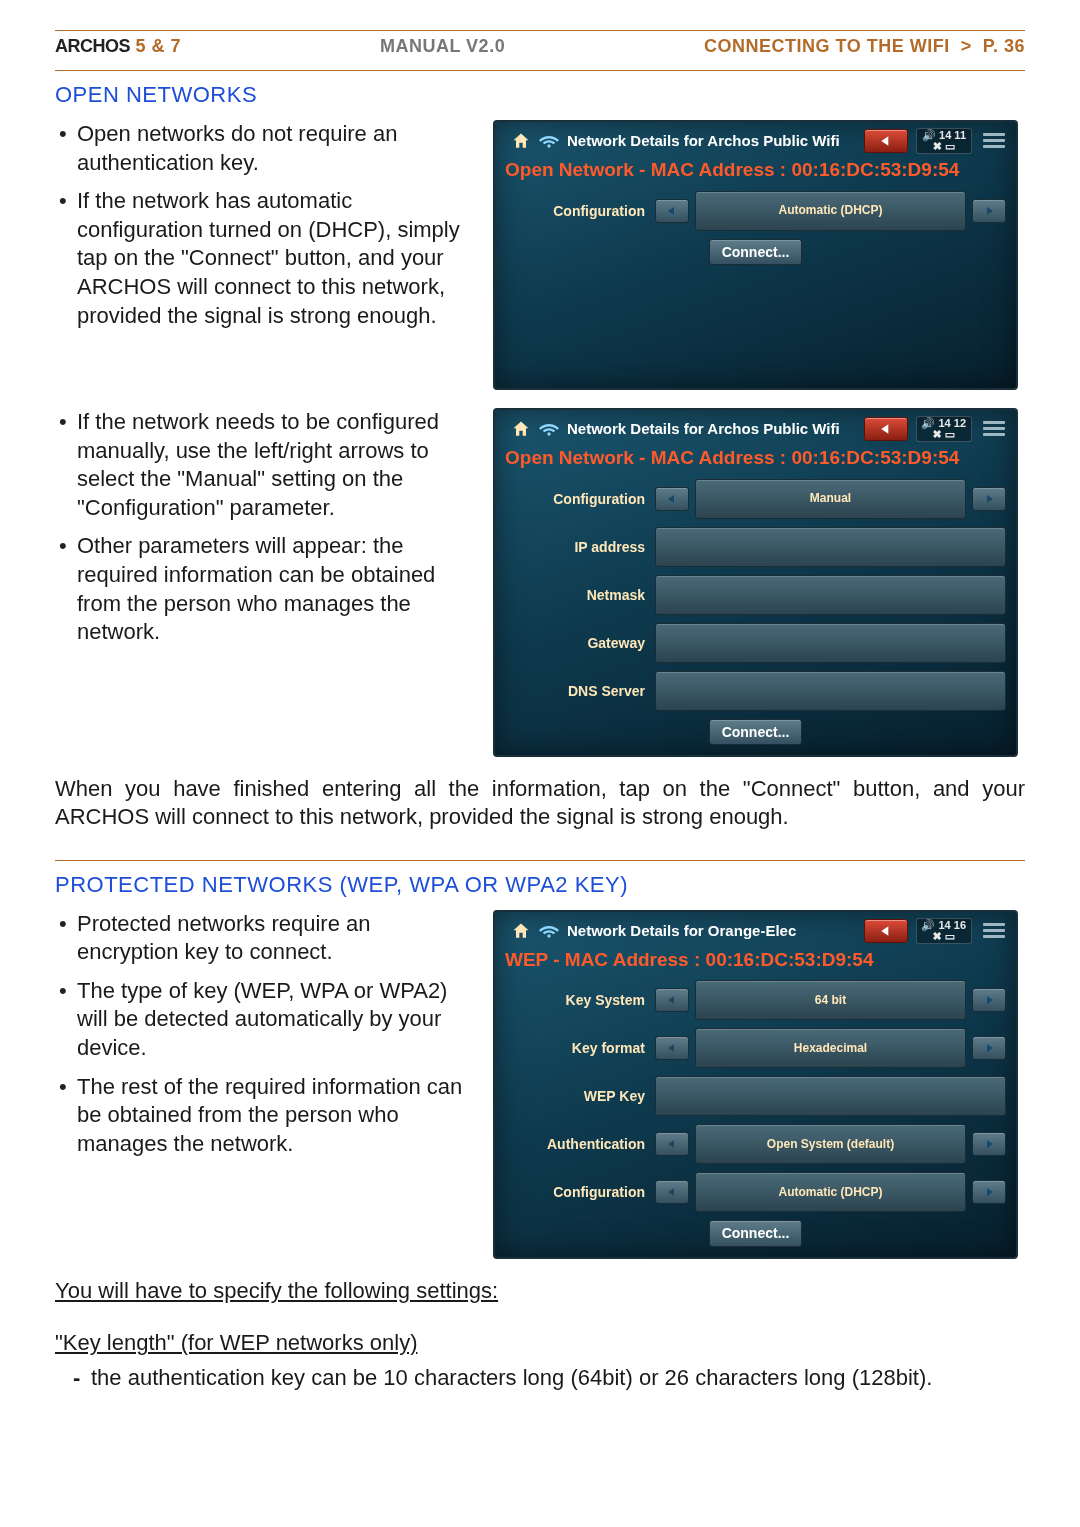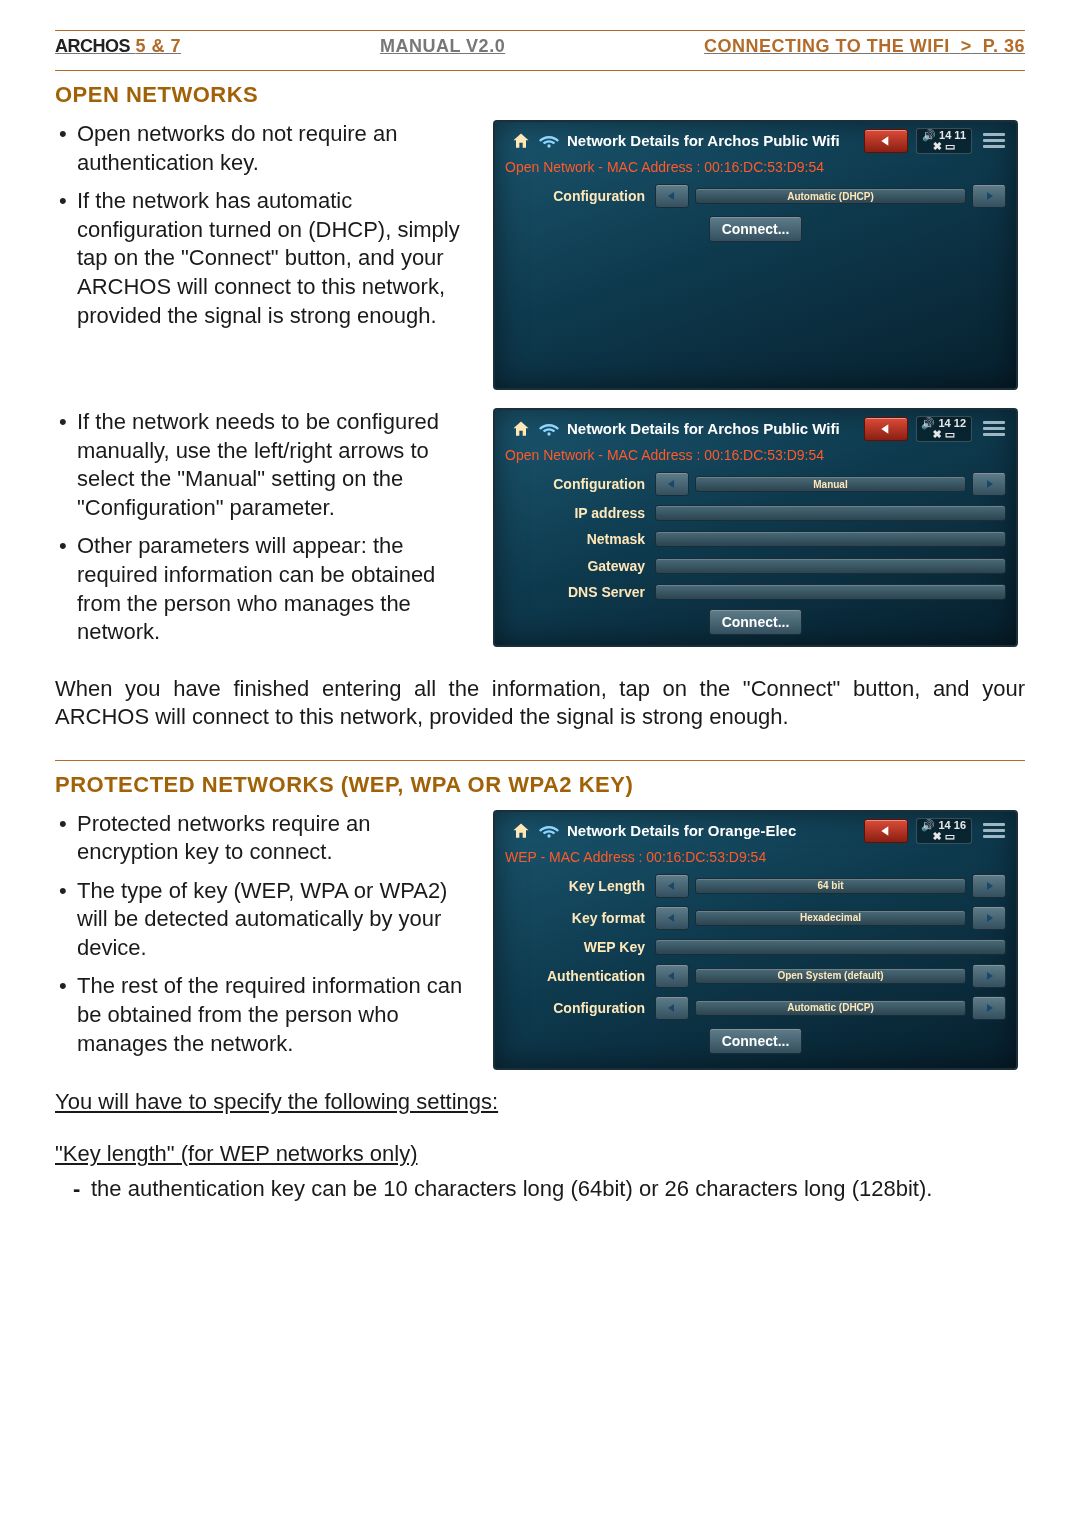--- a/index.html
+++ b/index.html
@@ -16,30 +16,29 @@
   .top-rule { border-top: 1px solid #b36b2a; margin-bottom: 4px; }
   .header-row {
     display: flex;
     justify-content: space-between;
     align-items: baseline;
     font-size: 18px;
     font-weight: 700;
     letter-spacing: 0.5px;
     color: #777;
     padding: 0 0 6px 0;
-    text-decoration: underline;
   }
   .brand { color:#222; font-family: Arial Black, Arial, sans-serif; letter-spacing:-0.5px; }
   .brand-model { color:#b36b2a; font-weight:800; }
   .header-right { color:#b36b2a; font-weight:800; }
   .header-right .gt { color:#b36b2a; }
   .section-rule { border-top: 1px solid #b36b2a; margin: 6px 0 10px 0; }
   .section-title {
-    color:#a16207;
-    font-weight:700;
+    color:#1d4ed8;
+    font-weight:400;
     font-size: 22px;
     letter-spacing: 0.5px;
     margin-bottom: 10px;
   }
   .two-col { display:flex; gap: 18px; align-items: flex-start; margin-bottom: 18px; }
   .text-col { flex: 0 0 420px; }
   .img-col  { flex: 1 1 auto; }
   ul.bullets { list-style: none; padding-left: 22px; }
   ul.bullets > li { position: relative; margin-bottom: 10px; }
   ul.bullets > li::before {
@@ -95,44 +94,44 @@
   }
   .status-box .row { display:flex; gap:3px; align-items:center; }
   .menu-icon {
     width:28px; height:20px;
     flex-direction: column;
     gap:3px;
   }
   .menu-icon span { display:block; width:22px; height:3px; background:#9fb7c3; border-radius:1px; }
   .dev-subhead {
     color:#ff5a2a;
-    font-weight:400;
-    font-size: 14px;
+    font-weight:700;
+    font-size: 19px;
     padding: 2px 10px 8px 10px;
   }
   .dev-rows { padding: 0 10px; }
   .dev-row { display:flex; align-items:center; margin-bottom: 8px; }
   .dev-label {
     width: 150px;
     text-align: right;
     padding-right: 10px;
     color:#ffe7b8;
     font-weight:700;
     font-size: 14px;
   }
   .dev-field {
     flex:1;
     background: linear-gradient(#4a6a78,#2b4450);
     border:1px solid #1a2c36;
     border-radius:3px;
-    height:16px;
+    height:40px;
     display:flex; align-items:center; justify-content:center;
     color:#ffe7b8;
     font-weight:700;
-    font-size: 10px;
+    font-size: 12px;
     box-shadow: inset 0 1px 0 rgba(255,255,255,0.18);
   }
   .dev-arrow {
     width:34px; height:24px;
     background: linear-gradient(#5e7c89,#345060);
     border:1px solid #1a2c36;
     border-radius:3px;
     display:flex; align-items:center; justify-content:center;
     box-shadow: inset 0 1px 0 rgba(255,255,255,0.2);
   }
@@ -358,21 +357,21 @@
         </span>
         <span class="menu-icon">
             <span></span>
             <span></span>
             <span></span>
           </span>
       </div>
       <div class="dev-subhead">WEP - MAC Address : 00:16:DC:53:D9:54</div>
       <div class="dev-rows" id="dev3-rows">
           <div class="dev-row">
-            <div class="dev-label">Key Length</div>
+            <div class="dev-label">Key System</div>
             <div class="dev-arrow left">
               <svg viewBox="0 0 24 24">
                 <polygon class="tri-left" points="16,4 16,20 4,12"></polygon>
               </svg>
             </div>
             <div class="dev-field">64 bit</div>
             <div class="dev-arrow right">
               <svg viewBox="0 0 24 24">
                 <polygon class="tri-right" points="8,4 8,20 20,12"></polygon>
               </svg>

